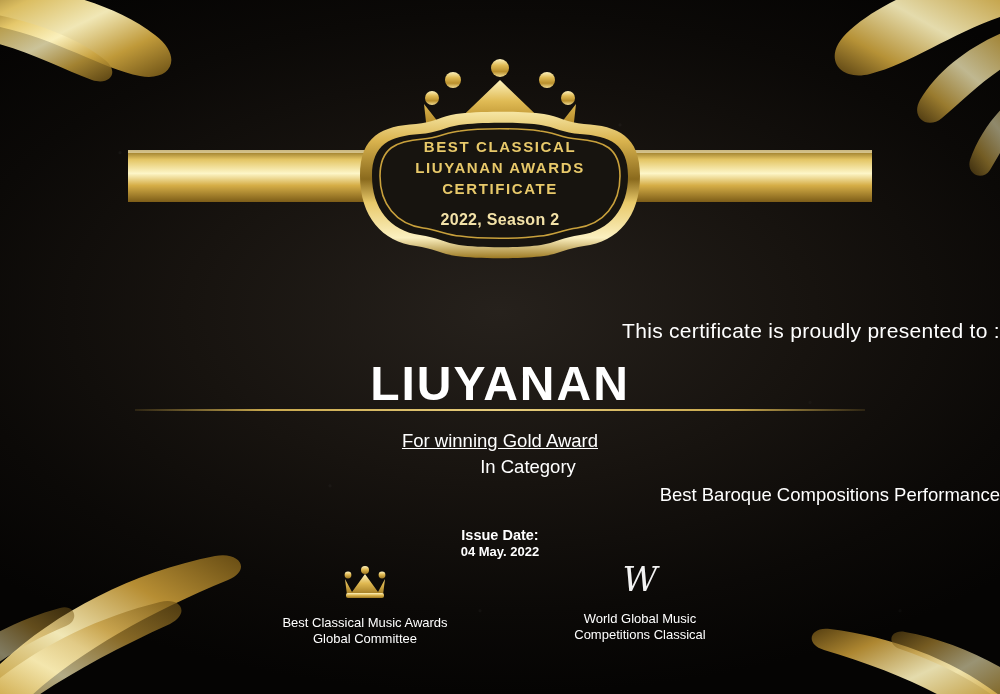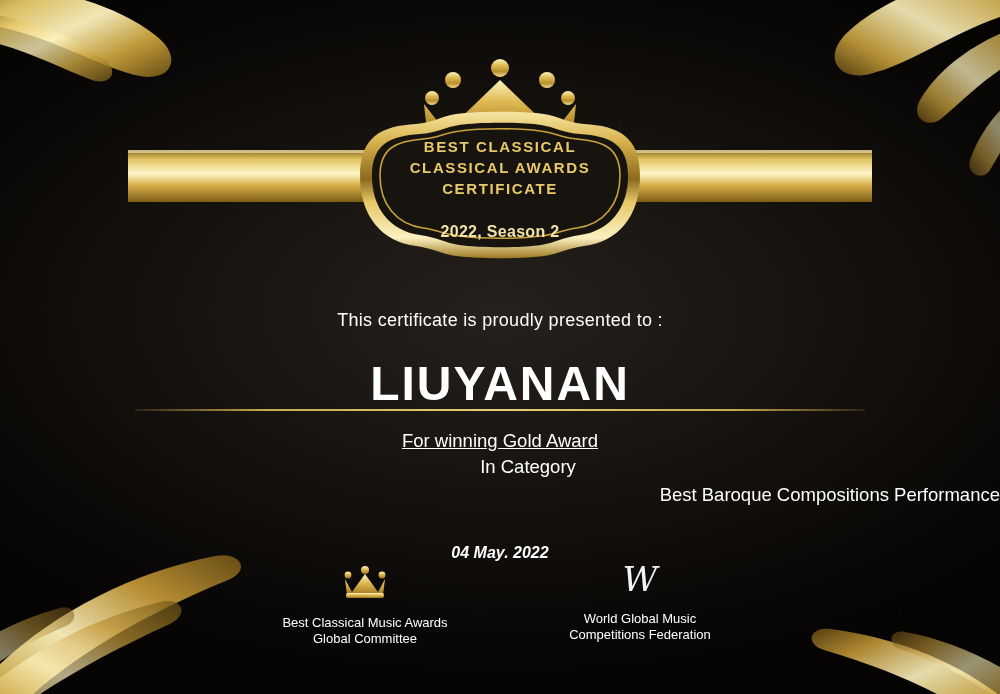--- a/index.html
+++ b/index.html
@@ -70,35 +70,35 @@
     z-index: 5;
   }
   .emblem-title {
     color: #e8c96a;
     font-size: 15px;
     letter-spacing: 1.6px;
     line-height: 21px;
     font-weight: 700;
   }
   .emblem-season {
-    margin-top: 24px;
+    margin-top: 12px;
     color: #f3e2a8;
     font-size: 16px;
     font-weight: bold;
     letter-spacing: 0.3px;
   }
 
   
   .presented {
     position: absolute;
-    top: 310px;
-    width: 100%;
-    text-align: center;
-    color: #ffffff;
-    font-size: 18px;
+    top: 319px;
+    width: 100%;
+    text-align: right;
+    color: #ffffff;
+    font-size: 21px;
     letter-spacing: 0.3px;
   }
   .recipient {
     position: absolute;
     top: 356px;
     width: 100%;
     text-align: center;
     color: #ffffff;
     font-size: 48px;
     font-weight: bold;
@@ -131,23 +131,22 @@
     color: #ffffff;
     font-size: 14.5px;
     font-weight: bold;
   }
   .issue-date {
     position: absolute;
     top: 544px;
     width: 100%;
     text-align: center;
     color: #ffffff;
-    font-size: 16px;
+    font-size: 13px;
     font-weight: bold;
-    font-style: italic;
   }
 
   
   .sig {
     position: absolute;
     text-align: center;
     width: 260px;
   }
   .sig-left { left: 235px; top: 556px; }
   .sig-right { left: 510px; top: 552px; }
@@ -289,34 +288,35 @@
       <path d="M40,148 C 40,108 62,98 96,96 C 112,95 122,88 136,86 C 158,83 200,83 224,86 C 238,88 248,95 264,96 C 298,98 320,108 320,148
                C 320,188 298,214 264,218 C 248,220 238,226 224,228 C 200,231 158,231 136,228 C 122,226 112,220 96,218 C 62,214 40,188 40,148 Z" fill="url(#badgeGold)"></path>
       <path d="M52,148 C 52,116 70,108 100,106 C 116,105 126,99 139,97 C 160,94 200,94 221,97 C 234,99 244,105 260,106 C 290,108 308,116 308,148
                C 308,180 290,203 260,207 C 244,209 234,215 221,217 C 200,220 160,220 139,217 C 126,215 116,209 100,207 C 70,203 52,180 52,148 Z" fill="#17140f"></path>
       <path d="M60,148 C 60,120 76,113 103,111 C 118,110 127,104 140,103 C 160,100 200,100 220,103 C 233,104 242,110 257,111 C 284,113 300,120 300,148
                C 300,176 284,196 257,200 C 242,202 233,207 220,208 C 200,211 160,211 140,208 C 127,207 118,202 103,200 C 76,196 60,176 60,148 Z" fill="none" stroke="#c9a13c" stroke-width="1.6"></path>
     </svg>
 
     <div class="emblem-text">
       <div class="emblem-title">BEST CLASSICAL</div>
-      <div class="emblem-title">CLASSICAL AWARDS</div>
+      <div class="emblem-title">LIUYANAN AWARDS</div>
       <div class="emblem-title">CERTIFICATE</div>
       <div class="emblem-season">2022, Season 2</div>
     </div>
   </div>
 
   <div class="presented">This certificate is proudly presented to :</div>
   <div class="recipient">LIUYANAN</div>
   <div class="divider"></div>
 
   <div class="award-line award-1">For winning  Gold Award</div>
   <div class="award-line award-2">In Category</div>
   <div class="award-line award-3">Best Baroque Compositions Performance</div>
 
+  <div class="issue-label">Issue Date:</div>
   <div class="issue-date">04 May. 2022</div>
 
   <div class="sig sig-left">
     <div class="sig-mark">
       <svg width="48" height="36" viewBox="0 0 48 36">
         <defs>
           <linearGradient id="sigCrown" x1="0" y1="0" x2="0" y2="1">
             <stop offset="0%" stop-color="#fdf2bd"></stop>
             <stop offset="45%" stop-color="#dfb851"></stop>
             <stop offset="100%" stop-color="#9c7620"></stop>
@@ -331,15 +331,15 @@
     </div>
     <div class="sig-name">Best Classical Music Awards</div>
     <div class="sig-name" style="margin-top:0">Global Committee</div>
   </div>
 
   <div class="sig sig-right">
     <div class="sig-mark">
       <span class="wscript">W</span>
     </div>
     <div class="sig-name">World Global Music</div>
-    <div class="sig-name" style="margin-top:0">Competitions Federation</div>
+    <div class="sig-name" style="margin-top:0">Competitions Classical</div>
   </div>
 </div>
 
 </body></html>

